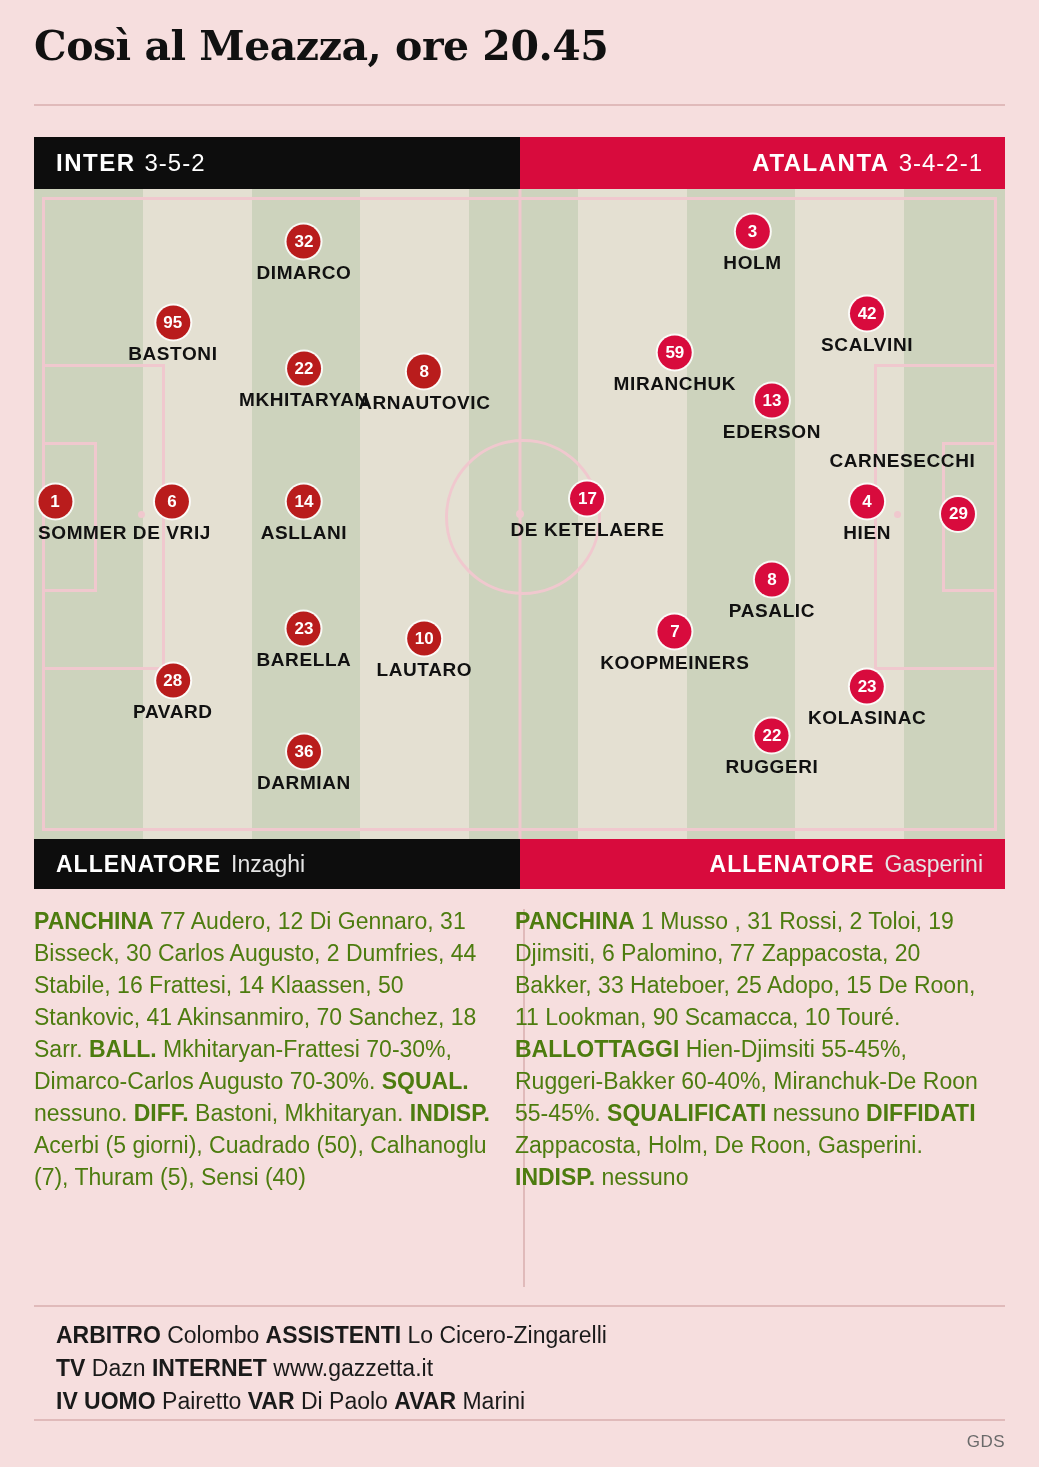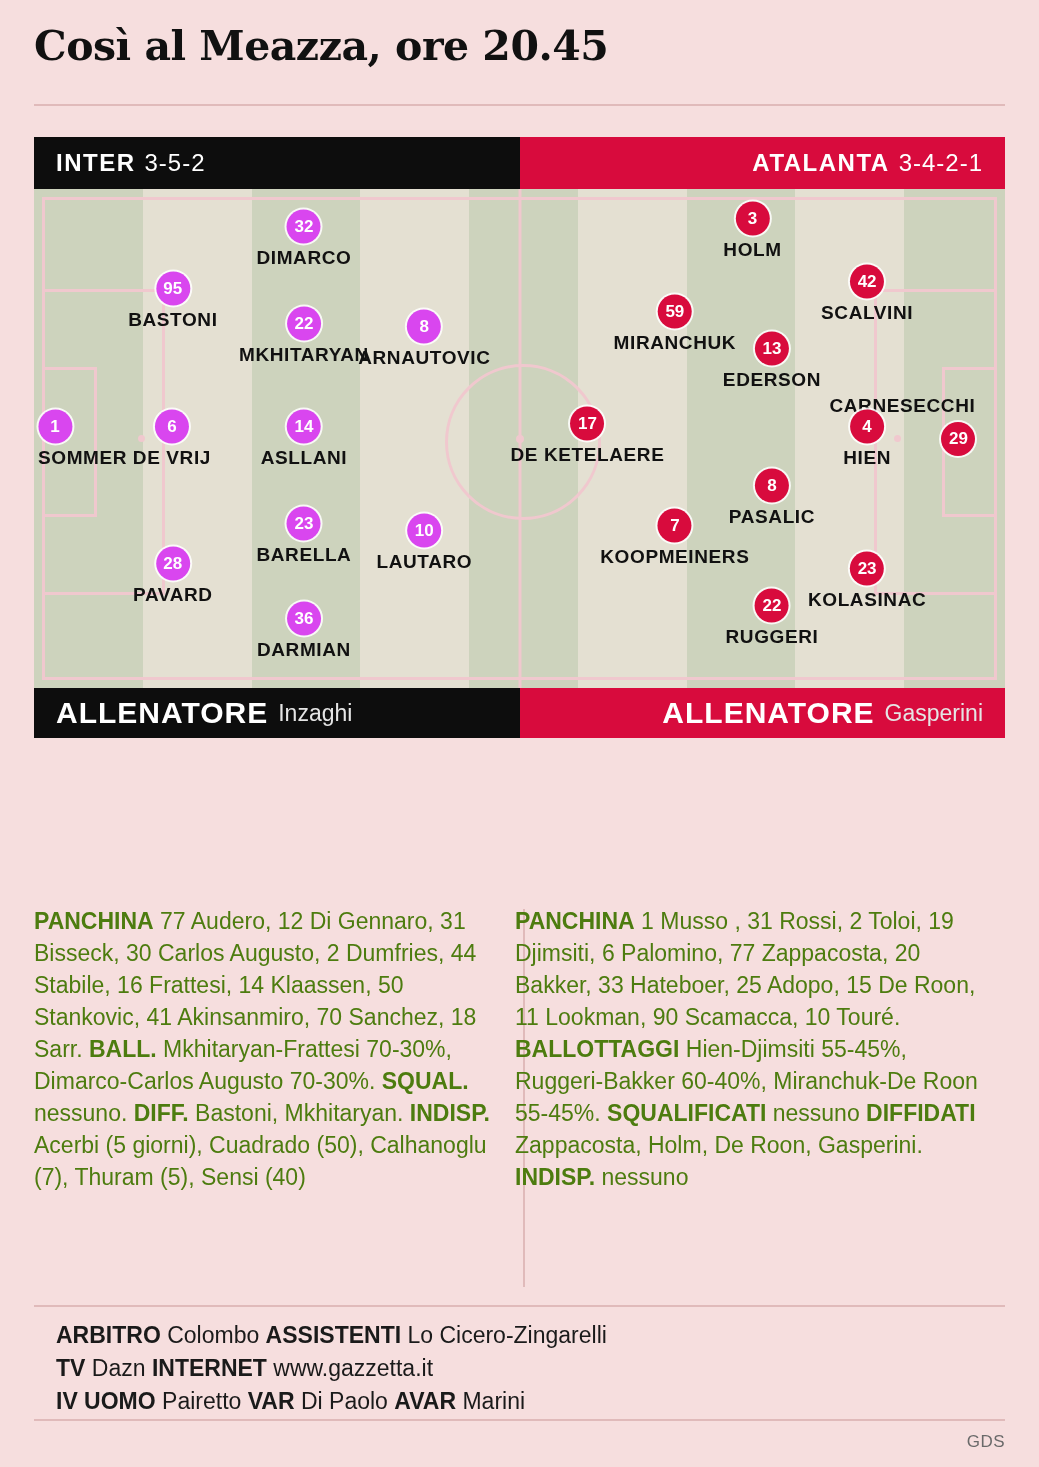--- a/index.html
+++ b/index.html
@@ -20,21 +20,21 @@
     font-weight:bold; font-size:41px; letter-spacing:-0.5px;
     color:#111;
   }
   .title-rule {
     position:absolute; left:34px; top:104px; width:971px; height:2px;
     background:#e0baba;
   }
 
   
   .pitch-wrap {
-    position:absolute; left:34px; top:137px; width:971px; height:601px;
+    position:absolute; left:34px; top:137px; width:971px; height:752px;
   }
   .team-bar {
     position:absolute; top:0; height:52px; width:50%;
     box-sizing:border-box;
     display:flex; align-items:center;
   }
   .bar-left { left:0; background:#0d0d0d; justify-content:flex-start; padding-left:22px; }
   .bar-right { right:0; background:#d80b3d; justify-content:flex-end; padding-right:22px; }
   .team-name {
     color:#fff; font-weight:bold; font-size:24px; letter-spacing:1.5px;
@@ -43,21 +43,21 @@
     color:#fff; font-size:24px; letter-spacing:1px; margin-left:9px; font-weight:400;
   }
   .bar-right .team-form { margin-left:9px; }
 
   .coach-bar {
     position:absolute; bottom:0; height:50px; width:50%;
     box-sizing:border-box; display:flex; align-items:center;
   }
   .coach-left { left:0; background:#0d0d0d; padding-left:22px; }
   .coach-right { right:0; background:#d80b3d; justify-content:flex-end; padding-right:22px; }
-  .coach-label { color:#fff; font-weight:bold; font-size:30px; letter-spacing:1px; }
+  .coach-label { color:#fff; font-weight:bold; font-size:23px; letter-spacing:1px; }
   .coach-name { color:#e5e5e5; font-size:23px; margin-left:10px; }
 
   .pitch {
     position:absolute; left:0; right:0; top:52px; bottom:50px;
     background:#e4e0d2;
     overflow:hidden;
   }
   
   .stripe { position:absolute; top:0; bottom:0; }
   .stripe.dark { background:#cdd3bd; }
@@ -94,21 +94,21 @@
     position:absolute; transform:translate(-50%,-50%);
     display:flex; flex-direction:column; align-items:center;
     white-space:nowrap;
   }
   .disc {
     width:34px; height:34px; border-radius:50%;
     display:flex; align-items:center; justify-content:center;
     color:#fff; font-weight:bold; font-size:17px;
     box-shadow:0 0 0 2px rgba(255,255,255,0.85);
   }
-  .disc.inter { background:#d946ef;text-align:right; }
+  .disc.inter { background:#b91c1c;text-align:right; }
   .disc.atalanta { background:#d80b3d; }
   .pname {
     margin-top:3px; font-weight:bold; font-size:19px; letter-spacing:0.6px;
     color:#111;
   }
   .player.gk-left { align-items:flex-start; }
   .player.gk-right { align-items:flex-end; }
 
   
   .notes {
@@ -215,21 +215,21 @@
         <div class="disc inter">8</div>
         <div class="pname">ARNAUTOVIC</div>
       </div>
       <div class="player" style="left:40.2%;top:71.0%">
         <div class="disc inter">10</div>
         <div class="pname">LAUTARO</div>
       </div>
 
       <div class="player gk-right" style="left:95.2%;top:50.0%">
         <div class="disc atalanta">29</div>
-        <div class="pname" style="position:absolute;bottom:39px;right:0;">CARNESECCHI</div>
+        <div class="pname" style="position:absolute;bottom:59px;right:0;">CARNESECCHI</div>
       </div>
       <div class="player" style="left:85.8%;top:50.0%">
         <div class="disc atalanta">4</div>
         <div class="pname">HIEN</div>
       </div>
       <div class="player" style="left:85.8%;top:21.0%">
         <div class="disc atalanta">42</div>
         <div class="pname">SCALVINI</div>
       </div>
       <div class="player" style="left:85.8%;top:78.5%">

